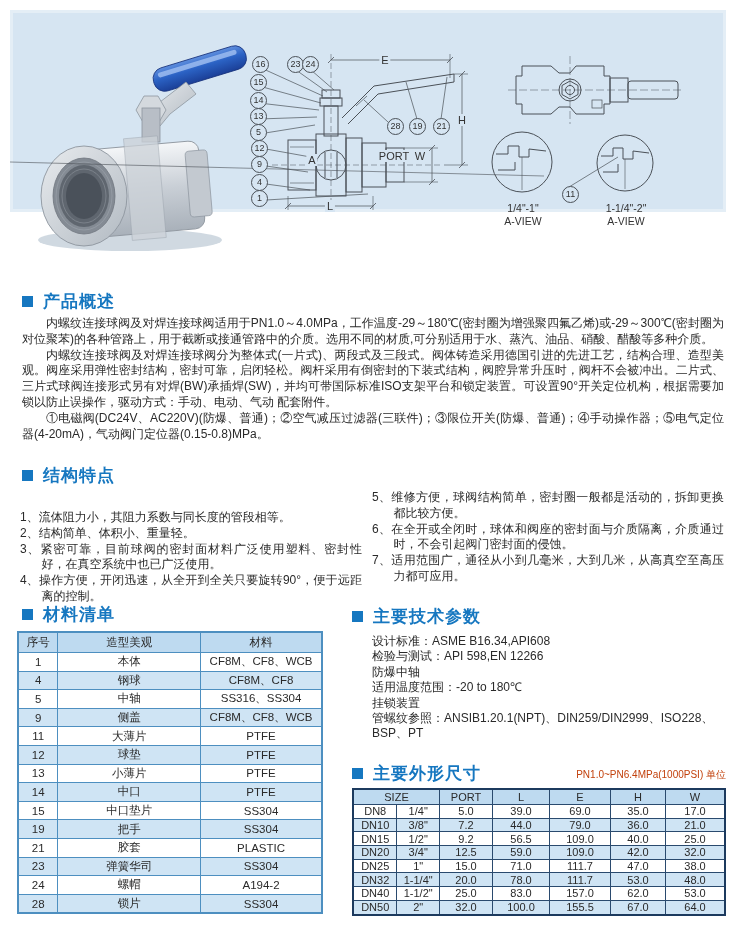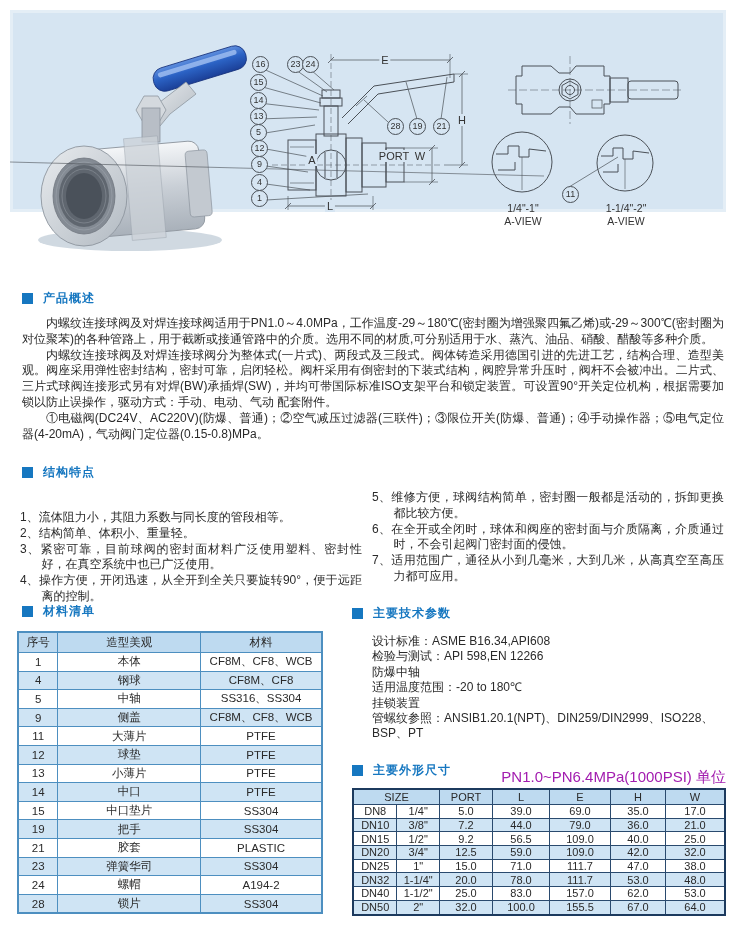--- a/index.html
+++ b/index.html
@@ -11,21 +11,21 @@
   .hero svg{position:absolute;left:0;top:0;}
   .co{position:absolute;width:15px;height:15px;border:1px solid #4b5158;border-radius:50%;
       font-size:9px;line-height:14px;text-align:center;color:#333;background:#d6e5f2;z-index:3;}
   .dlabel{position:absolute;transform:translate(-50%,-50%);font-size:11px;color:#333;
       background:#d6e5f2;padding:0 2px;line-height:12px;z-index:3;}
   .aview-label{position:absolute;transform:translateX(-50%);text-align:center;font-size:10.5px;
       color:#333;line-height:13px;z-index:3;}
   
   .sec-h{position:absolute;display:flex;align-items:center;gap:10px;}
   .sec-h .sq{width:11px;height:11px;background:#1677c0;}
-  .sec-h .t{color:#1677c0;font-size:12px;font-weight:bold;letter-spacing:1px;}
+  .sec-h .t{color:#1677c0;font-size:17px;font-weight:bold;letter-spacing:1px;}
   
   .overview-text{position:absolute;left:22px;top:316px;width:702px;font-size:12px;
       line-height:15.8px;text-align:justify;}
   .overview-text .para{text-indent:2em;}
   
   .feat-col{position:absolute;font-size:12px;line-height:15.8px;text-align:justify;}
   .feat-col .item{padding-left:1.8em;text-indent:-1.8em;}
   #feat-left{left:20px;top:510px;width:342px;}
   #feat-right{left:372px;top:490px;width:352px;}
   
@@ -36,21 +36,21 @@
   #materials-table th{background:#bedaf0;height:19px;}
   #materials-table tr.alt td{background:#cfe4f4;}
   #materials-table col.c1{width:40px;} #materials-table col.c2{width:144px;} #materials-table col.c3{width:122px;}
   #dims-table{left:352px;top:788px;width:374px;border:2px solid #1c3a5e;font-size:11px;}
   #dims-table th,#dims-table td{border:1px solid #2a4a6e;text-align:center;padding:0;
       height:12.7px;font-weight:normal;}
   #dims-table th{background:#bedaf0;height:14px;}
   #dims-table tr.alt td{background:#cfe4f4;}
   
   #tech-lines{position:absolute;left:372px;top:634px;width:354px;font-size:12px;line-height:15.4px;}
-  .dims-note{position:absolute;right:10px;top:768px;font-size:15px;color:#a21caf;text-align:center;}
+  .dims-note{position:absolute;right:10px;top:768px;font-size:10px;color:#c2410c;text-align:center;}
 </style>
 </head>
 <body>
 
 <div id="page">
 
   <div class="hero">
     <svg width="716" height="258" viewBox="0 0 716 258">
       <defs>
         <linearGradient id="metal" x1="0" y1="0" x2="0" y2="1">

